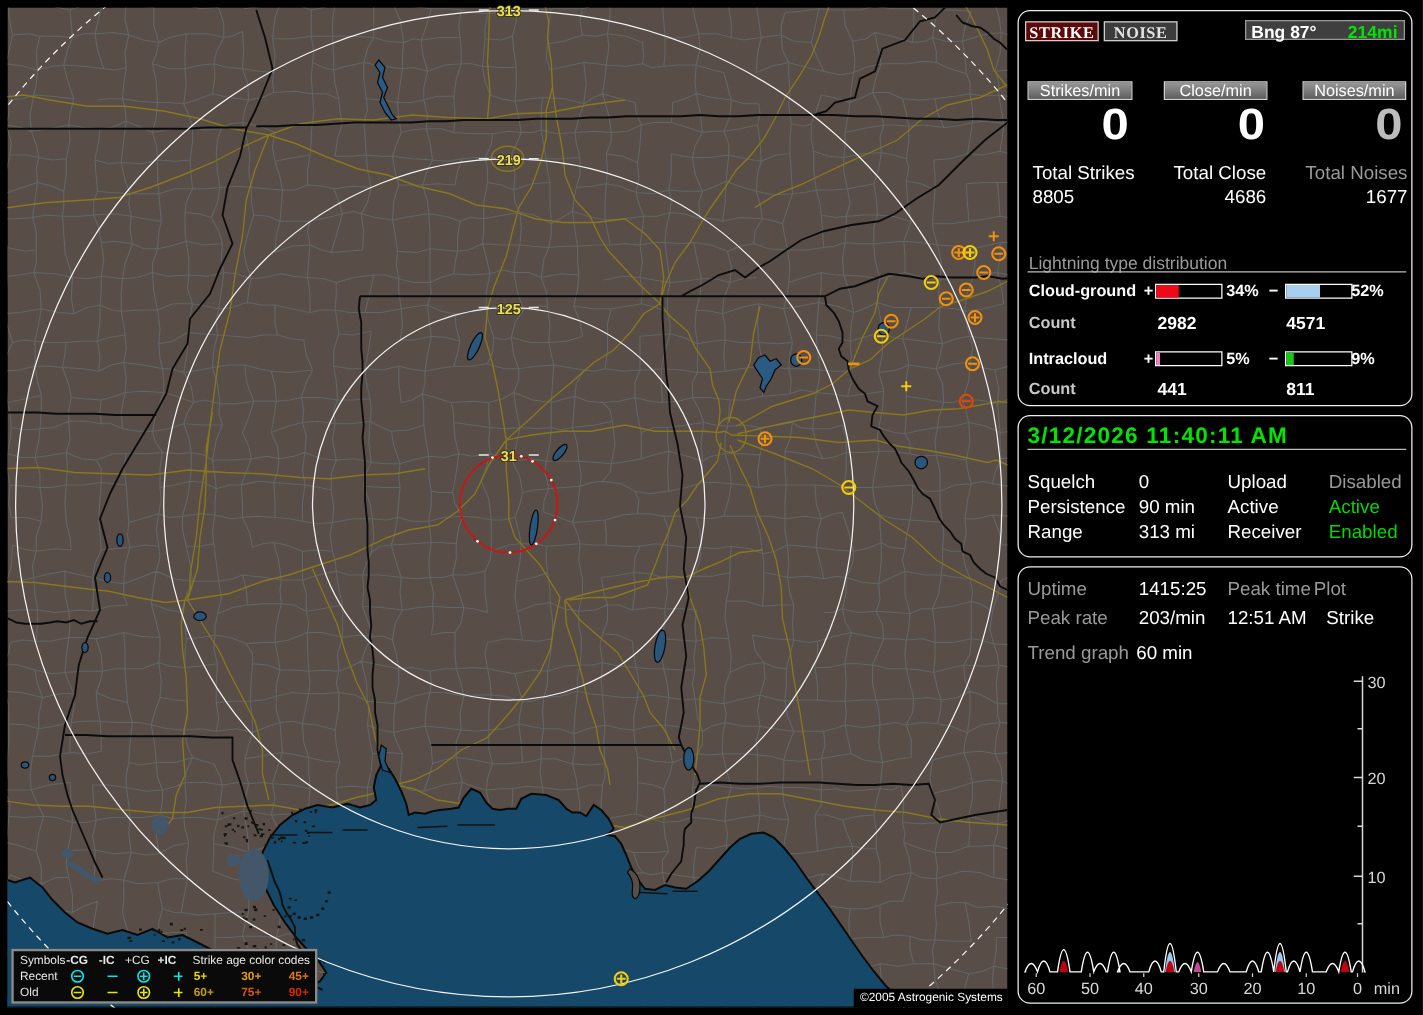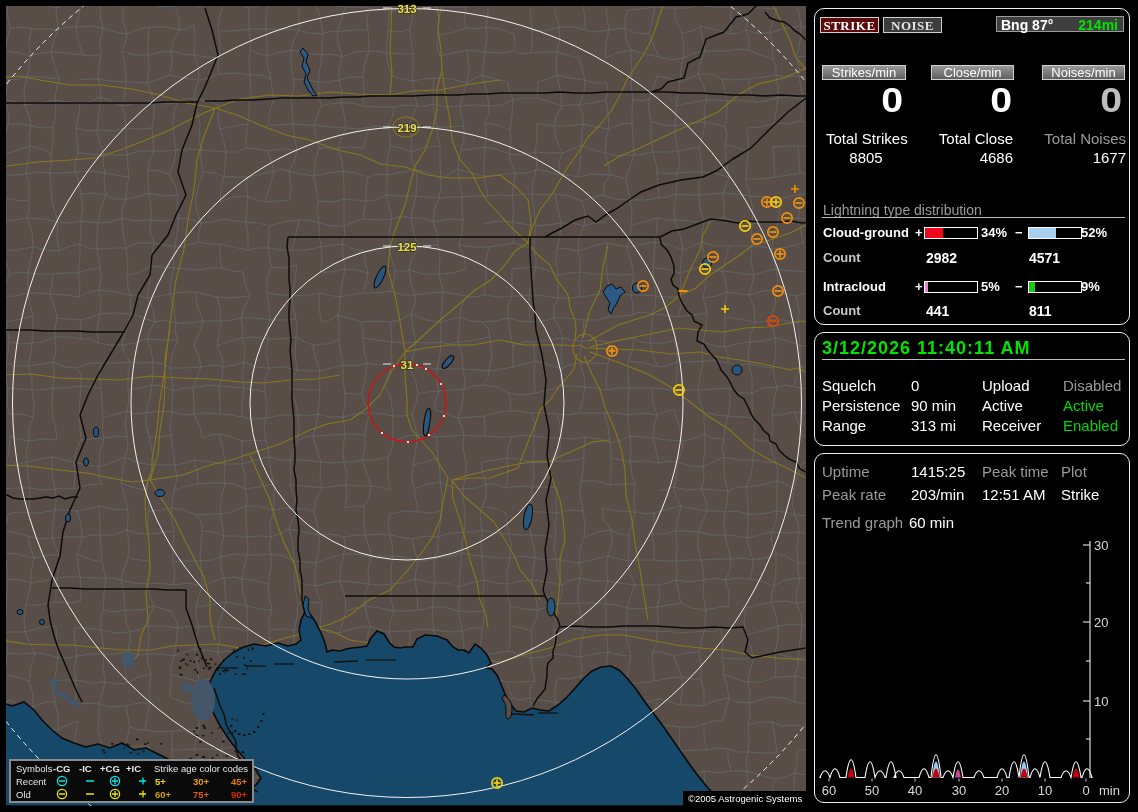--- a/index.html
+++ b/index.html
@@ -225,21 +225,21 @@
     <path d="M377 240h8M417 240h8" stroke="#e8e8e8" stroke-width="1.2"></path>
     <text x="401" y="245" font-family="Liberation Sans, sans-serif" font-size="11.5" font-weight="bold" fill="#e9e055" stroke="#3a321a" stroke-width="1.6" paint-order="stroke" text-anchor="middle">125</text>
     <path d="M377 358h8M417 358h8" stroke="#e8e8e8" stroke-width="1.2"></path>
     <text x="401" y="363" font-family="Liberation Sans, sans-serif" font-size="11.5" font-weight="bold" fill="#e9e055" stroke="#3a321a" stroke-width="1.6" paint-order="stroke" text-anchor="middle">31</text>
   </svg>
 
 <div style="position:absolute;left:9px;top:759px;width:245px;height:44px;background:#0a0a0a;border:2px solid #8a8a8a;box-sizing:border-box">
  <div class="leg" style="left:5px;top:2px">Symbols</div>
  <div class="leg" style="left:42px;top:2px;font-weight:bold">-CG</div>
  <div class="leg" style="left:68px;top:2px;font-weight:bold">-IC</div>
- <div class="leg" style="left:89px;top:2px;font-weight:bold">+CG</div>
+ <div class="leg" style="left:89px;top:2px;font-weight:normal">+CG</div>
  <div class="leg" style="left:115px;top:2px;font-weight:bold">+IC</div>
  <div class="leg" style="left:143px;top:2px">Strike age color codes</div>
  <div class="leg" style="left:5px;top:15px">Recent</div>
  <div class="leg" style="left:5px;top:28px">Old</div>
  <svg width="135" height="28" style="position:absolute;left:0;top:13px">
   <g stroke="#00e8e8" fill="none" stroke-width="1.3">
    <circle cx="51" cy="7" r="4.6"></circle>
         <path d="M48 7h6M75 7h8M101 7h6M104 4v6M128 7h8M132 3.5v7"></path>
         <circle cx="104" cy="7" r="4.6"></circle>
   </g>
@@ -269,21 +269,21 @@
  </div>
  <div class="btn" style="left:7px;top:56px;width:84px;height:15px">Strikes/min</div>
  <div class="btn" style="left:116px;top:56px;width:83px;height:15px">Close/min</div>
  <div class="btn" style="left:227px;top:56px;width:83px;height:15px">Noises/min</div>
  <div class="big0" style="left:7px;width:81px;top:73px">0</div>
  <div class="big0" style="left:116px;width:81px;top:73px">0</div>
  <div class="big0" style="left:227px;width:80px;top:73px;color:#bdbdbd">0</div>
  <div class="lbl" style="left:11px;top:121px;width:80px;text-align:center">Total Strikes</div>
  <div class="lbl" style="left:118px;top:121px;width:80px;text-align:right">Total Close</div>
  <div class="lbl gray" style="left:228px;top:121px;width:83px;text-align:right">Total Noises</div>
- <div class="lbl" style="left:11px;top:140px;width:80px;text-align:center">8805</div>
+ <div class="lbl" style="left:11px;top:140px;width:80px;text-align:left">8805</div>
  <div class="lbl" style="left:118px;top:140px;width:80px;text-align:right">4686</div>
  <div class="lbl" style="left:228px;top:140px;width:83px;text-align:right">1677</div>
  <div class="lbl gray" style="left:8px;top:193px;font-size:14px">Lightning type distribution</div>
  <div style="position:absolute;left:7px;top:208px;width:303px;border-top:1px solid #bdbdbd"></div>
  <div class="lbl bold" style="left:8px;top:216px;font-size:13px">Cloud-ground</div>
  <div class="lbl bold" style="left:100px;top:216px;font-size:13px">+</div>
  <div class="bar" style="left:109px;top:218px">
       <i style="width:34%;background:#f00818"></i>
     </div>
  <div class="lbl bold" style="left:166px;top:216px;font-size:13px">34%</div>
@@ -325,21 +325,21 @@
  <div class="lbl" style="left:7px;top:84px">Range</div>
  <div class="lbl" style="left:96px;top:84px">313 mi</div>
  <div class="lbl" style="left:167px;top:84px">Receiver</div>
  <div class="lbl green" style="left:248px;top:84px">Enabled</div>
 </div>
 
 <div class="panel" style="top:453px;height:350px">
  <div class="lbl gray" style="left:7px;top:9px">Uptime</div>
  <div class="lbl" style="left:96px;top:9px">1415:25</div>
  <div class="lbl gray" style="left:167px;top:9px">Peak time</div>
- <div class="lbl gray" style="left:246px;top:9px">Plot</div>
+ <div class="lbl gray" style="left:236px;top:9px">Plot</div>
  <div class="lbl gray" style="left:7px;top:32px">Peak rate</div>
  <div class="lbl" style="left:96px;top:32px">203/min</div>
  <div class="lbl" style="left:167px;top:32px">12:51 AM</div>
  <div class="lbl" style="left:246px;top:32px">Strike</div>
  <div class="lbl gray" style="left:7px;top:60px">Trend graph</div>
  <div class="lbl" style="left:94px;top:60px">60 min</div>
  <svg width="314" height="348" viewBox="0 0 314 348" style="position:absolute;left:0;top:0">
       <path d="M275 87V324" stroke="#d8d8d8" stroke-width="1.2" fill="none"></path>
       <path d="M268 91H275" stroke="#d8d8d8" stroke-width="1.2" fill="none"></path>
       <path d="M268 168H275" stroke="#d8d8d8" stroke-width="1.2" fill="none"></path>

